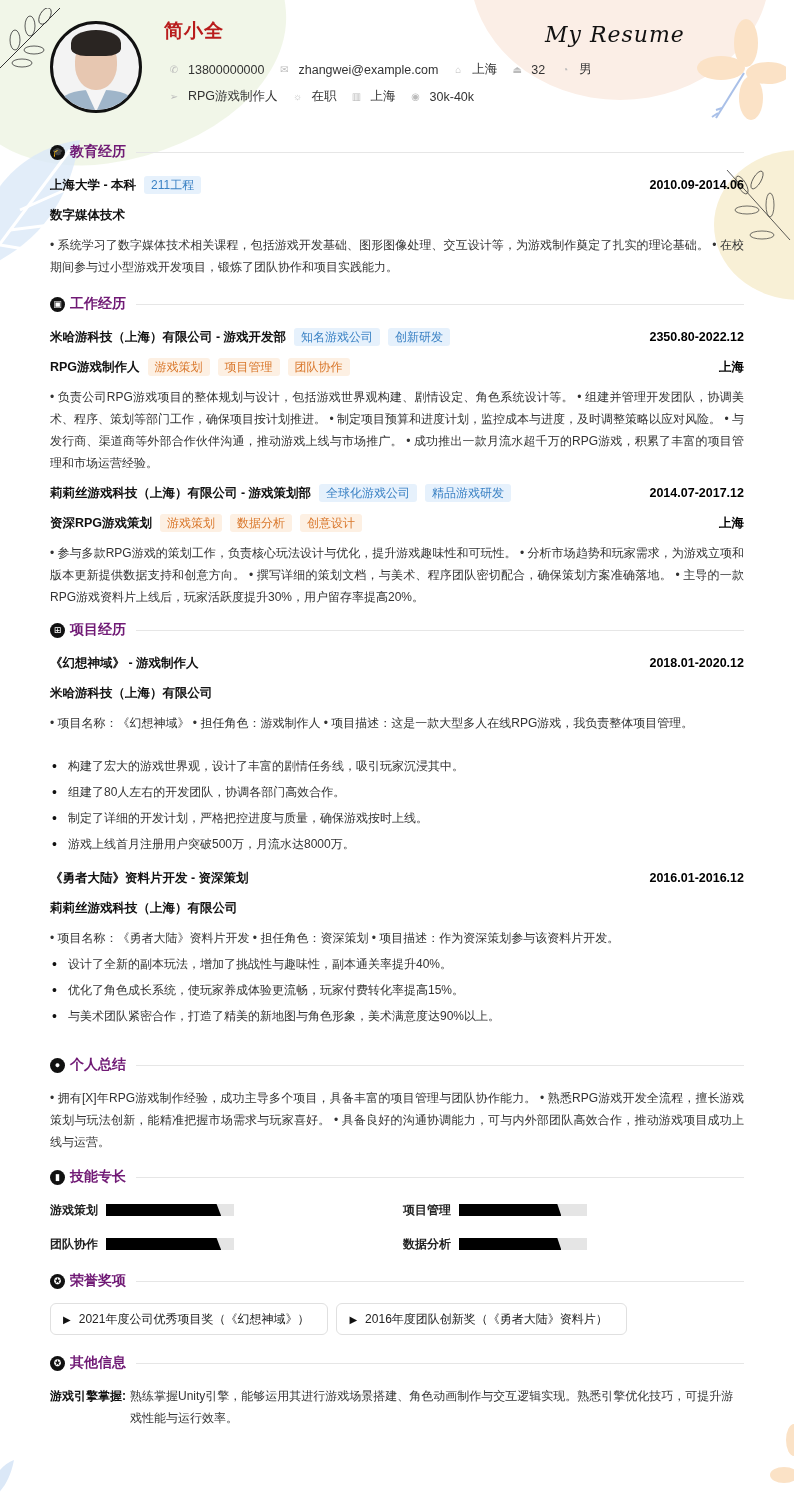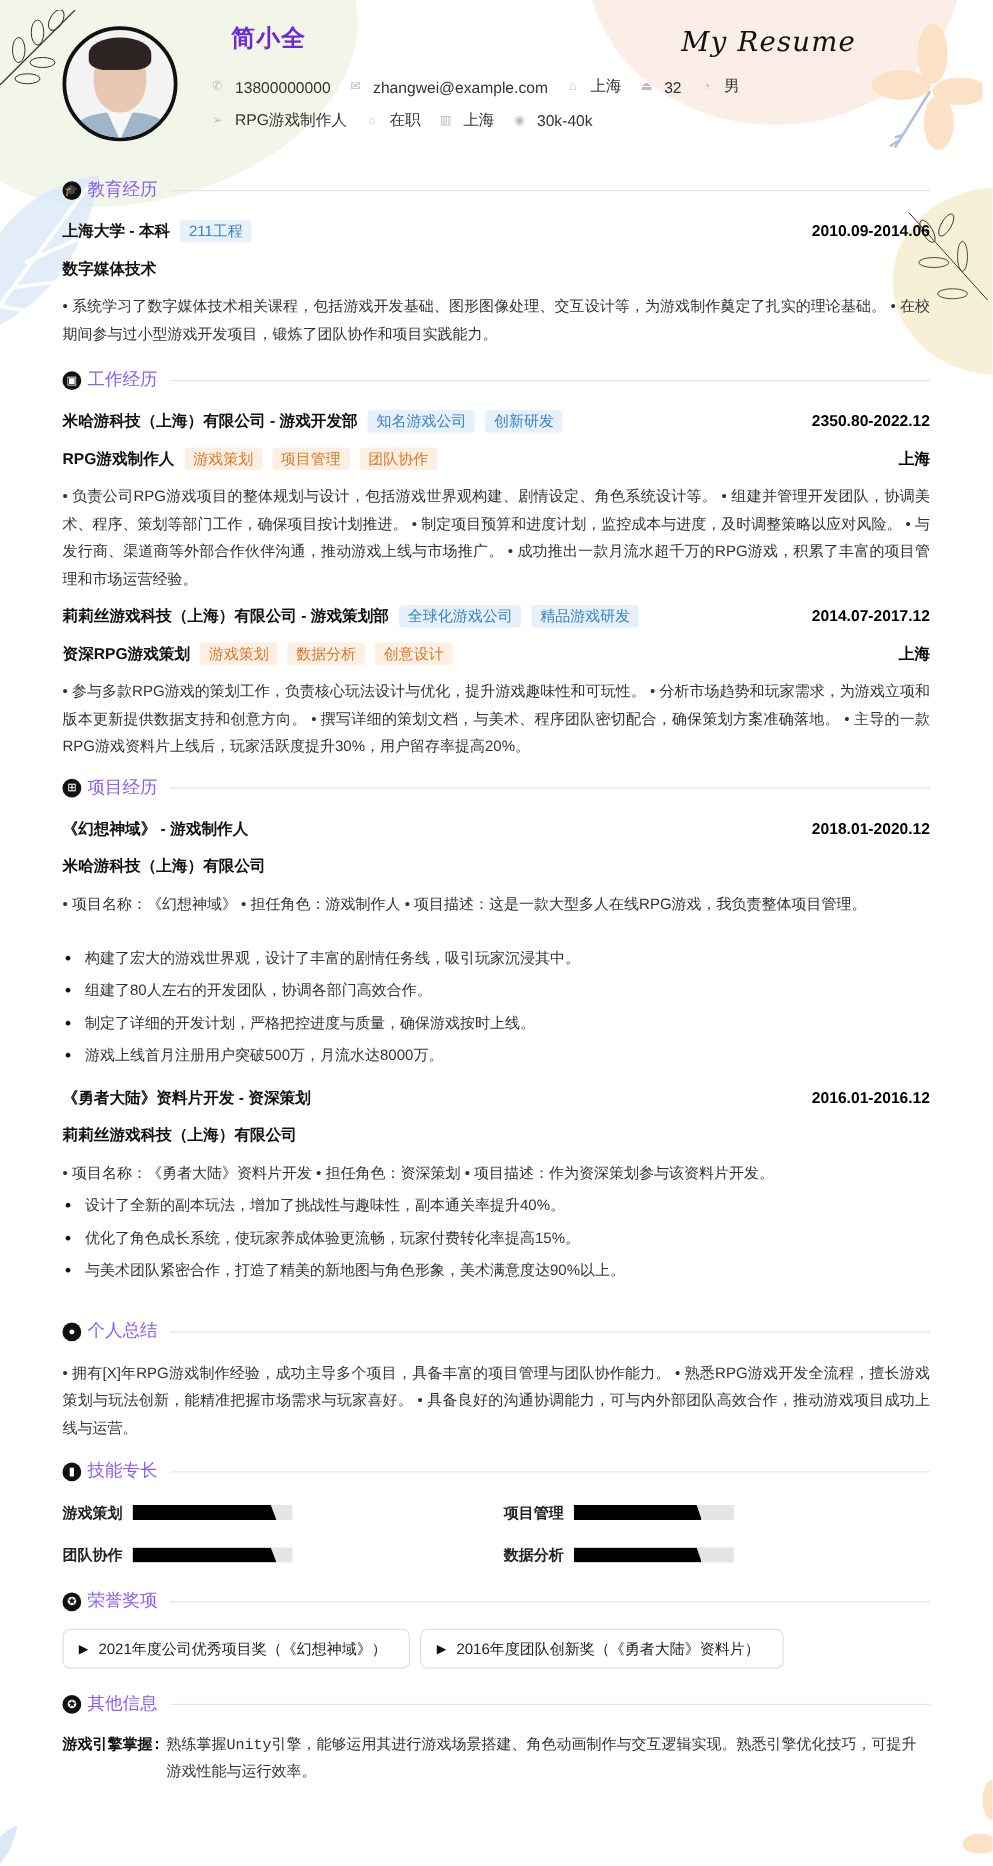--- a/index.html
+++ b/index.html
@@ -21,32 +21,32 @@
   .flower-orange { right: 8px; top: 18px; width: 90px; height: 110px; }
   .flower-orange-b { right: -10px; top: 1420px; width: 40px; height: 80px; }
   .leaf-blue-b { left: -10px; top: 1460px; width: 24px; height: 40px; }
 
   .header { position: absolute; left: 0; top: 0; width: 794px; height: 130px; }
   .avatar-wrap { position: absolute; left: 50px; top: 21px; width: 92px; height: 92px; border-radius: 50%; border: 3px solid #111; background: #f3f3f3; overflow: hidden; }
   .avatar-face { position: absolute; left: 22px; top: 14px; width: 42px; height: 52px; background: #e7c7b1; border-radius: 45% 45% 48% 48%; }
   .avatar-hair { position: absolute; left: 18px; top: 6px; width: 50px; height: 26px; background: #2a2522; border-radius: 50% 50% 30% 30%; }
   .avatar-body { position: absolute; left: 8px; top: 66px; width: 72px; height: 30px; background: #9fb5c9; border-radius: 40% 40% 0 0; }
   .avatar-collar { position: absolute; left: 32px; top: 64px; width: 22px; height: 24px; background: #f5f5f5; clip-path: polygon(0 0, 100% 0, 50% 100%); }
-  .name { position: absolute; left: 185px; top: 18px; font-size: 19px; font-weight: bold; color: #6d28d9; letter-spacing: 1px; }
+  .name { position: absolute; left: 164px; top: 18px; font-size: 19px; font-weight: bold; color: #b91c1c; letter-spacing: 1px; }
   .my-resume { position: absolute; left: 545px; top: 22px; font-family: "DejaVu Serif", serif; font-style: italic; font-size: 22px; color: #111; letter-spacing: 1px; }
   .info-row { position: absolute; left: 168px; display: flex; align-items: center; font-size: 12.5px; color: #333; }
   .info-row.r1 { top: 61px; }
   .info-row.r2 { top: 88px; }
   .info-item { display: flex; align-items: center; margin-right: 14px; }
   .info-icon { width: 12px; height: 12px; margin-right: 8px; color: #bbb; font-size: 10px; display: inline-flex; align-items: center; justify-content: center; }
 
   .content { position: absolute; left: 50px; top: 140px; width: 694px; }
   .section-title { display: flex; align-items: center; height: 24px; margin-bottom: 10px; }
   .sec-icon { width: 15px; height: 15px; border-radius: 50%; background: #111; color: #fff; font-size: 9px; display: inline-flex; align-items: center; justify-content: center; margin-right: 5px; }
-  .sec-label { font-size: 14px; font-weight: normal; color: #8b5cf6; margin-right: 10px; white-space: nowrap; text-align: right; }
+  .sec-label { font-size: 14px; font-weight: bold; color: #701a75; margin-right: 10px; white-space: nowrap; text-align: right; }
   .sec-line { flex: 1; height: 1px; background: #e6e6e6; }
 
   .row { display: flex; justify-content: space-between; align-items: center; height: 22px; margin-bottom: 8px; }
   .row-left { display: flex; align-items: center; }
   .bold { font-weight: bold; font-size: 12.5px; color: #111; }
   .date { font-weight: bold; font-size: 12.5px; color: #000000; }
   .tag { font-size: 12px; padding: 1px 7px; border-radius: 3px; margin-left: 8px; line-height: 16px; }
   .tag.blue { background: #e6f1fc; color: #3b82c4; }
   .tag.orange { background: #fdf0e3; color: #d9772b; }
   .para { font-size: 12px; line-height: 22px; color: #333; margin-bottom: 8px; text-align: justify; }
@@ -57,21 +57,21 @@
   .skills { display: grid; grid-template-columns: 353px 341px; row-gap: 12px; margin-bottom: 14px; }
   .skill { display: flex; align-items: center; height: 22px; }
   .skill-name { font-size: 12px; font-weight: bold; color: #222; width: 56px; }
   .skill-bar { width: 128px; height: 12px; background: #e5e5e5; position: relative; }
   .skill-fill { position: absolute; left: 0; top: 0; height: 100%; background: #000; clip-path: polygon(0 0, 96% 0, 100% 100%, 0 100%); }
 
   .awards { display: flex; gap: 8px; margin-bottom: 16px; }
   .award { border: 1px solid #e0e0e0; border-radius: 6px; padding: 0 18px 0 12px; height: 32px; display: flex; align-items: center; font-size: 12px; color: #222; background: #fff; }
   .award-arrow { font-size: 10px; margin-right: 8px; color: #111; }
 
-  .other { display: flex; font-size: 12px; line-height: 22px; color: #333; font-family: Liberation Mono, monospace; }
+  .other { display: flex; font-size: 12px; line-height: 22px; color: #333; }
   .other-label { font-weight: bold; color: #111; white-space: nowrap; margin-right: 4px; }
 </style>
 </head>
 <body>
 
 <div class="deco blob-green"></div>
 <div class="deco blob-pink"></div>
 <div class="deco blob-yellow"></div>
 <svg class="deco leaf-blue" viewBox="0 0 120 150">
   <path d="M10 140 C 0 80, 40 20, 110 10 C 100 60, 80 110, 10 140 Z" fill="#dbe8f7" opacity=".8"></path>

